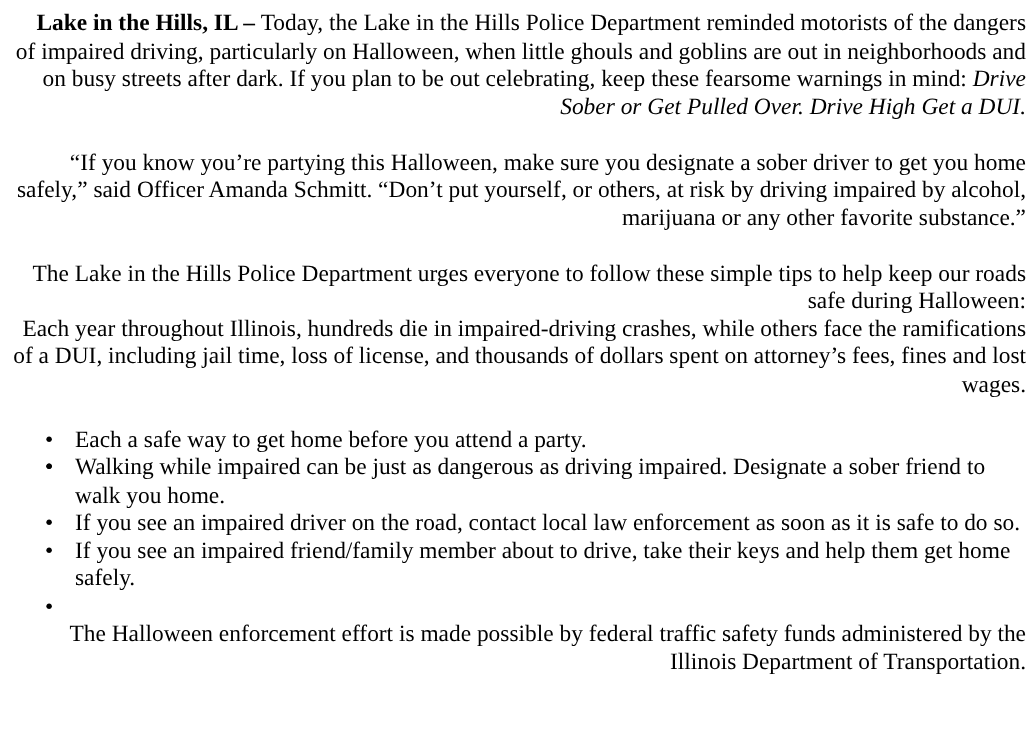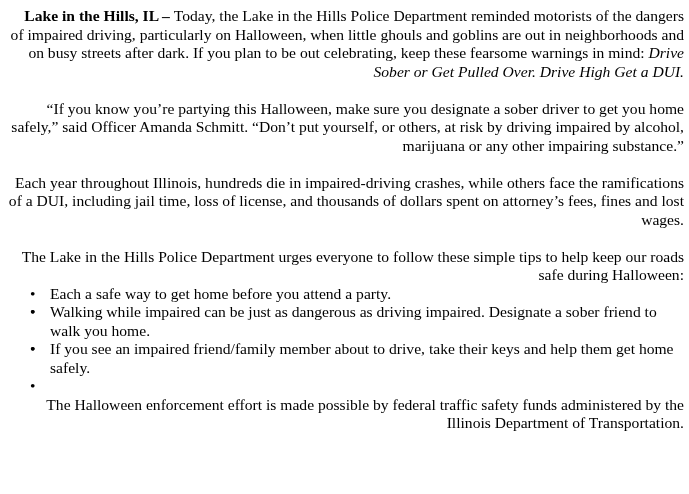--- a/index.html
+++ b/index.html
@@ -43,25 +43,25 @@
     position: absolute;
     left: 22px;
     top: 0;
   }
 </style>
 </head>
 <body>
 
 <div class="doc" id="doc-root">
     <p class="para"><span class="run-bold">Lake in the Hills, IL – </span><span class="run-regular">Today, the Lake in the Hills Police Department reminded motorists of the dangers of impaired driving, particularly on Halloween, when little ghouls and goblins are out in neighborhoods and on busy streets after dark. If you plan to be out celebrating, keep these fearsome warnings in mind: </span><span class="run-italic">Drive Sober or Get Pulled Over. Drive High Get a DUI.</span></p>
-    <p class="para"><span class="run-regular">“If you know you’re partying this Halloween, make sure you designate a sober driver to get you home safely,” said Officer Amanda Schmitt. “Don’t put yourself, or others, at risk by driving impaired by alcohol, marijuana or any other impairing substance.”</span></p>
+    <p class="para"><span class="run-regular">“If you know you’re partying this Halloween, make sure you designate a sober driver to get you home safely,” said Officer Amanda Schmitt. “Don’t put yourself, or others, at risk by driving impaired by alcohol, marijuana or any other favorite substance.”</span></p>
+    <p class="para tight"><span class="run-regular">The Lake in the Hills Police Department urges everyone to follow these simple tips to help keep our roads safe during Halloween:</span></p>
     <p class="para"><span class="run-regular">Each year throughout Illinois, hundreds die in impaired-driving crashes, while others face the ramifications of a DUI, including jail time, loss of license, and thousands of dollars spent on attorney’s fees, fines and lost wages.</span></p>
-    <p class="para tight"><span class="run-regular">The Lake in the Hills Police Department urges everyone to follow these simple tips to help keep our roads safe during Halloween:</span></p>
     <ul class="bullet-list">
       <li class="bullet-item"><span class="bullet-glyph">•</span><span>Each a safe way to get home before you attend a party.</span></li>
       <li class="bullet-item"><span class="bullet-glyph">•</span></li>
       <li class="bullet-item"><span class="bullet-glyph">•</span><span>Walking while impaired can be just as dangerous as driving impaired. Designate a sober friend to walk you home.</span></li>
-      <li class="bullet-item"><span class="bullet-glyph">•</span></li>
+      <li class="bullet-item"><span class="bullet-glyph">•</span><span>If you see an impaired driver on the road, contact local law enforcement as soon as it is safe to do so.</span></li>
       <li class="bullet-item"><span class="bullet-glyph">•</span><span>If you see an impaired friend/family member about to drive, take their keys and help them get home safely.</span></li>
       <li class="bullet-item"><span class="bullet-glyph">•</span></li>
     </ul>
     <p class="para"><span class="run-regular">The Halloween enforcement effort is made possible by federal traffic safety funds administered by the Illinois Department of Transportation.</span></p>
   </div>
 
 </body></html>

